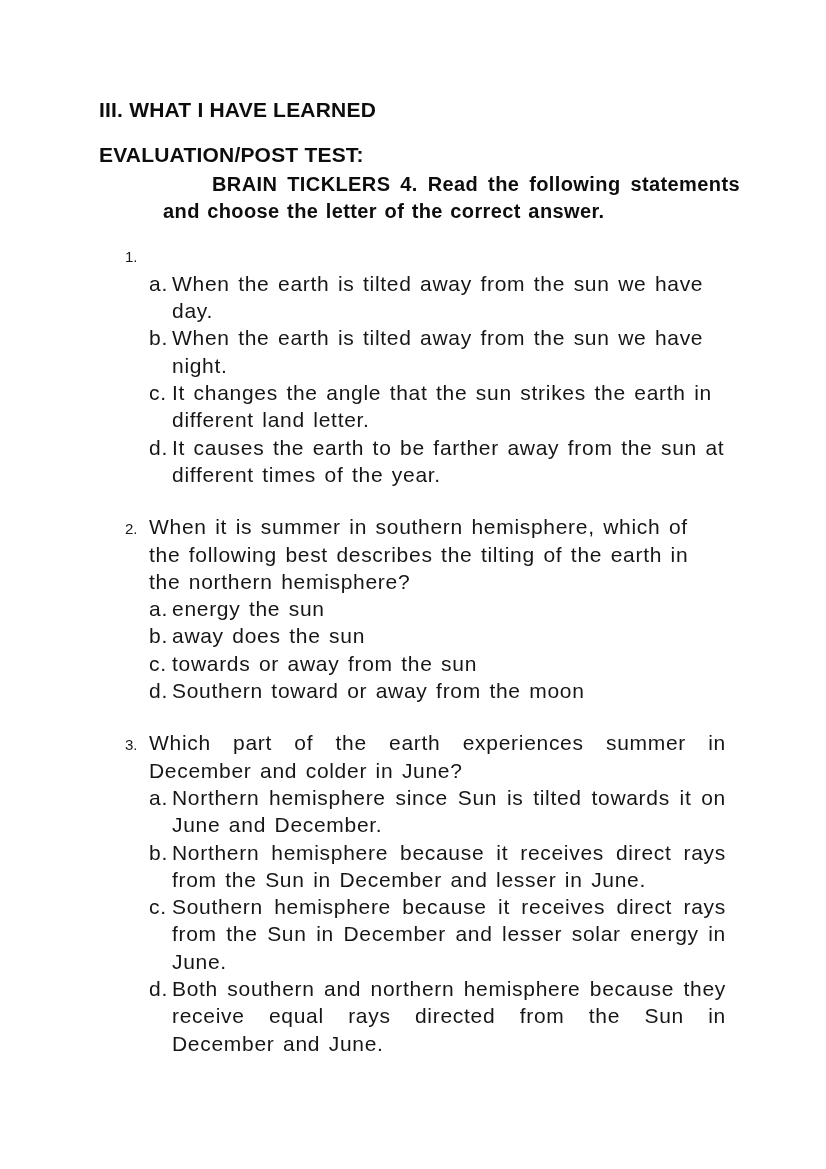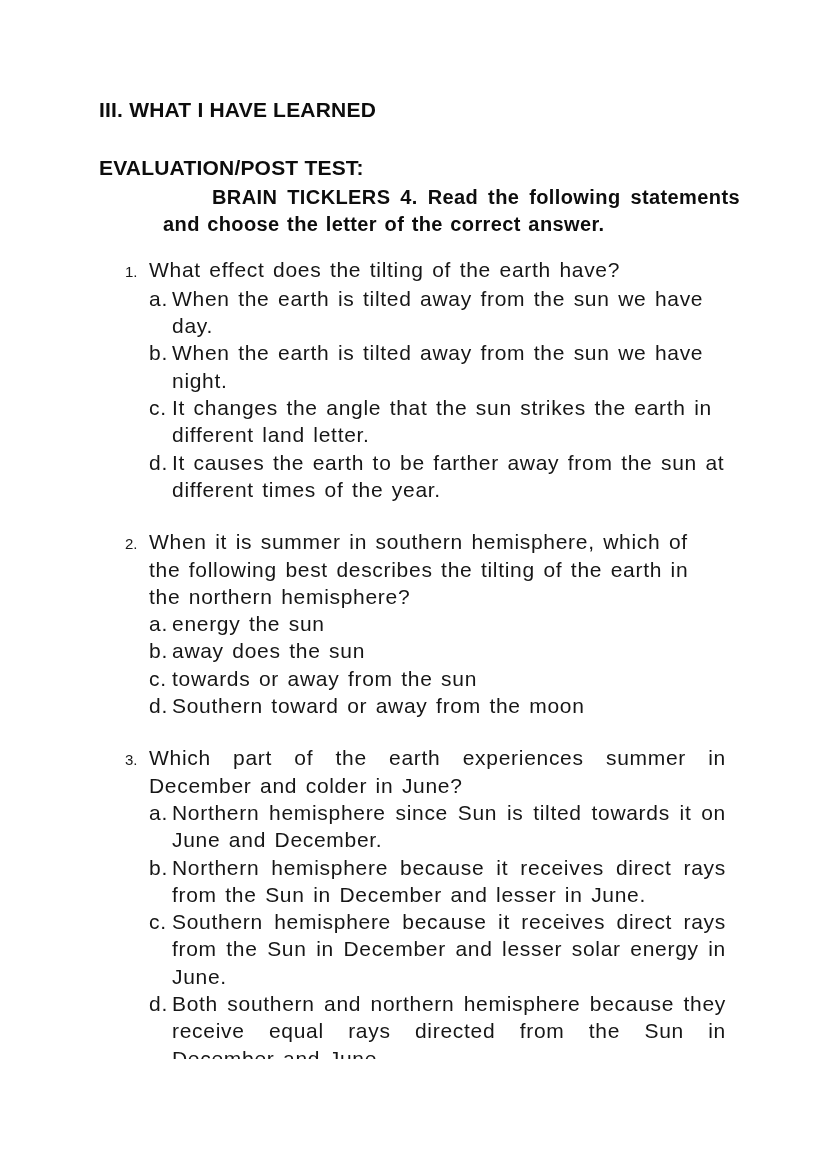--- a/index.html
+++ b/index.html
@@ -22,21 +22,21 @@
   }
   .h1 {
     margin-top: 97px;
     font-size: 21px;
     font-weight: bold;
     line-height: 26px;
     letter-spacing: 0.2px;
     color: #0d0d0d;
   }
   .h2 {
-    margin-top: 32px;
+    margin-top: 19px;
     font-size: 21px;
     font-weight: bold;
     line-height: 26px;
     letter-spacing: 0.2px;
     color: #0d0d0d;
   }
   .instructions {
     margin-top: 3px;
     margin-left: 64px;
     width: 577px;
@@ -117,21 +117,20 @@
 
     <div class="h2">EVALUATION/POST TEST:</div>
 
     <p class="instructions">BRAIN TICKLERS 4. Read the following statements and choose the letter of the correct answer.</p>
 
     <div class="questions">
 
       <div class="question">
         <div class="q-head">
           <span class="q-num">1.</span>
-          <div class="q-text">What effect does the tilting of the earth have?</div>
         </div>
         <div class="option">
           <span class="opt-letter">a.</span>
           <div class="opt-text">When the earth is tilted away from the sun we have day.</div>
         </div>
         <div class="option">
           <span class="opt-letter">b.</span>
           <div class="opt-text">When the earth is tilted away from the sun we have night.</div>
         </div>
         <div class="option">

